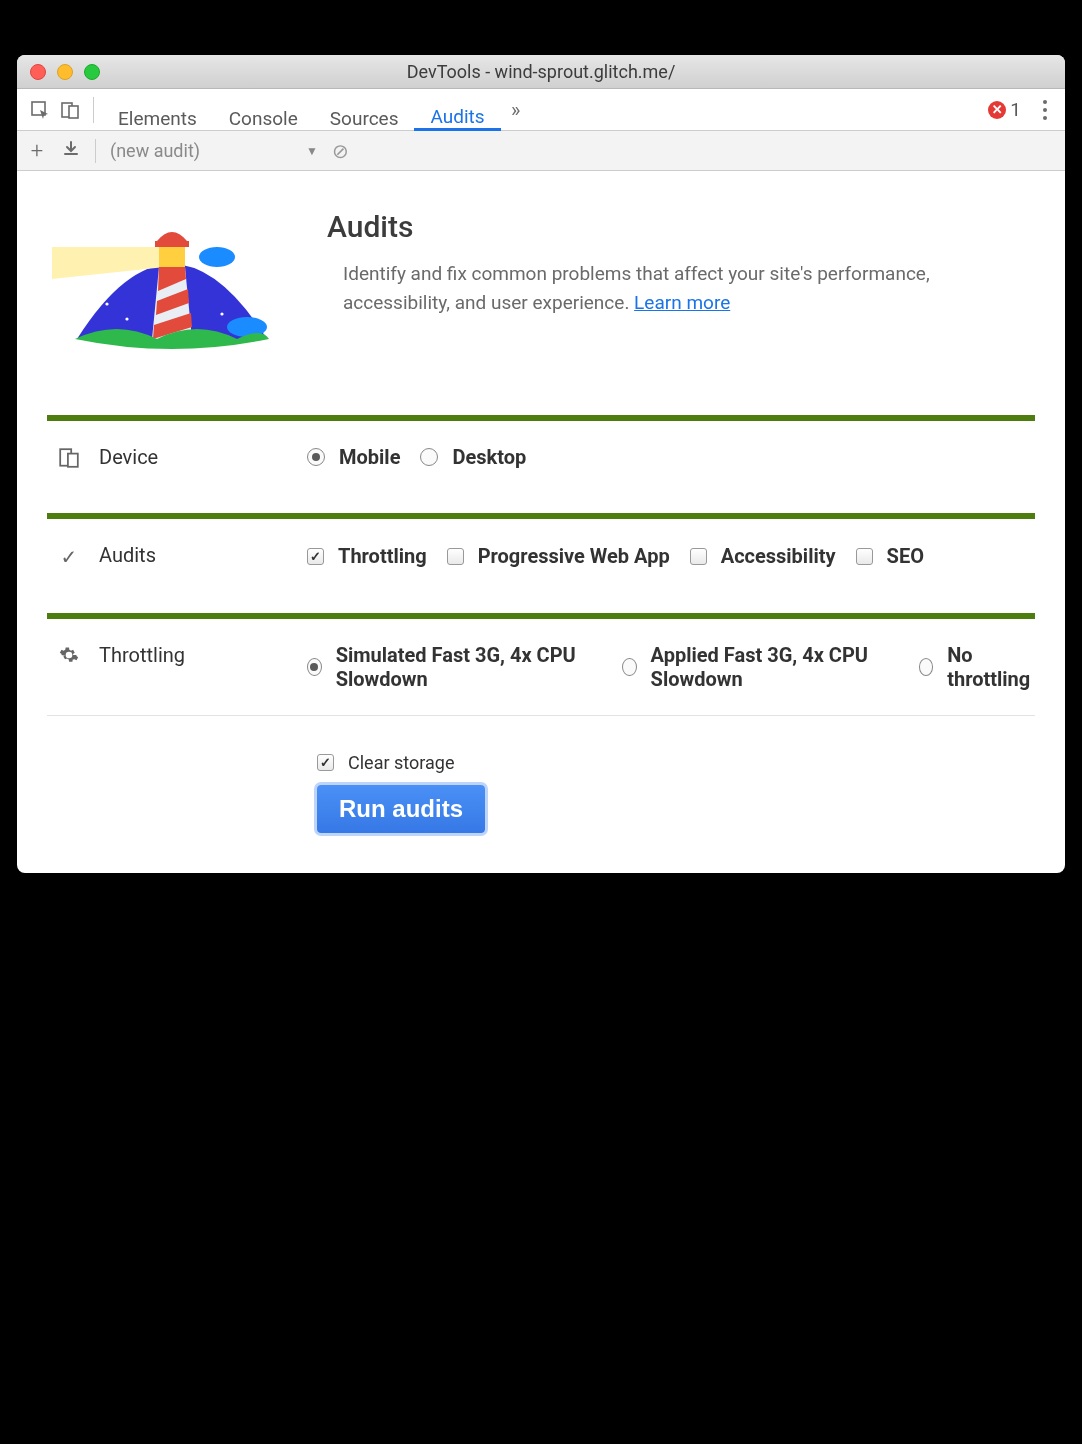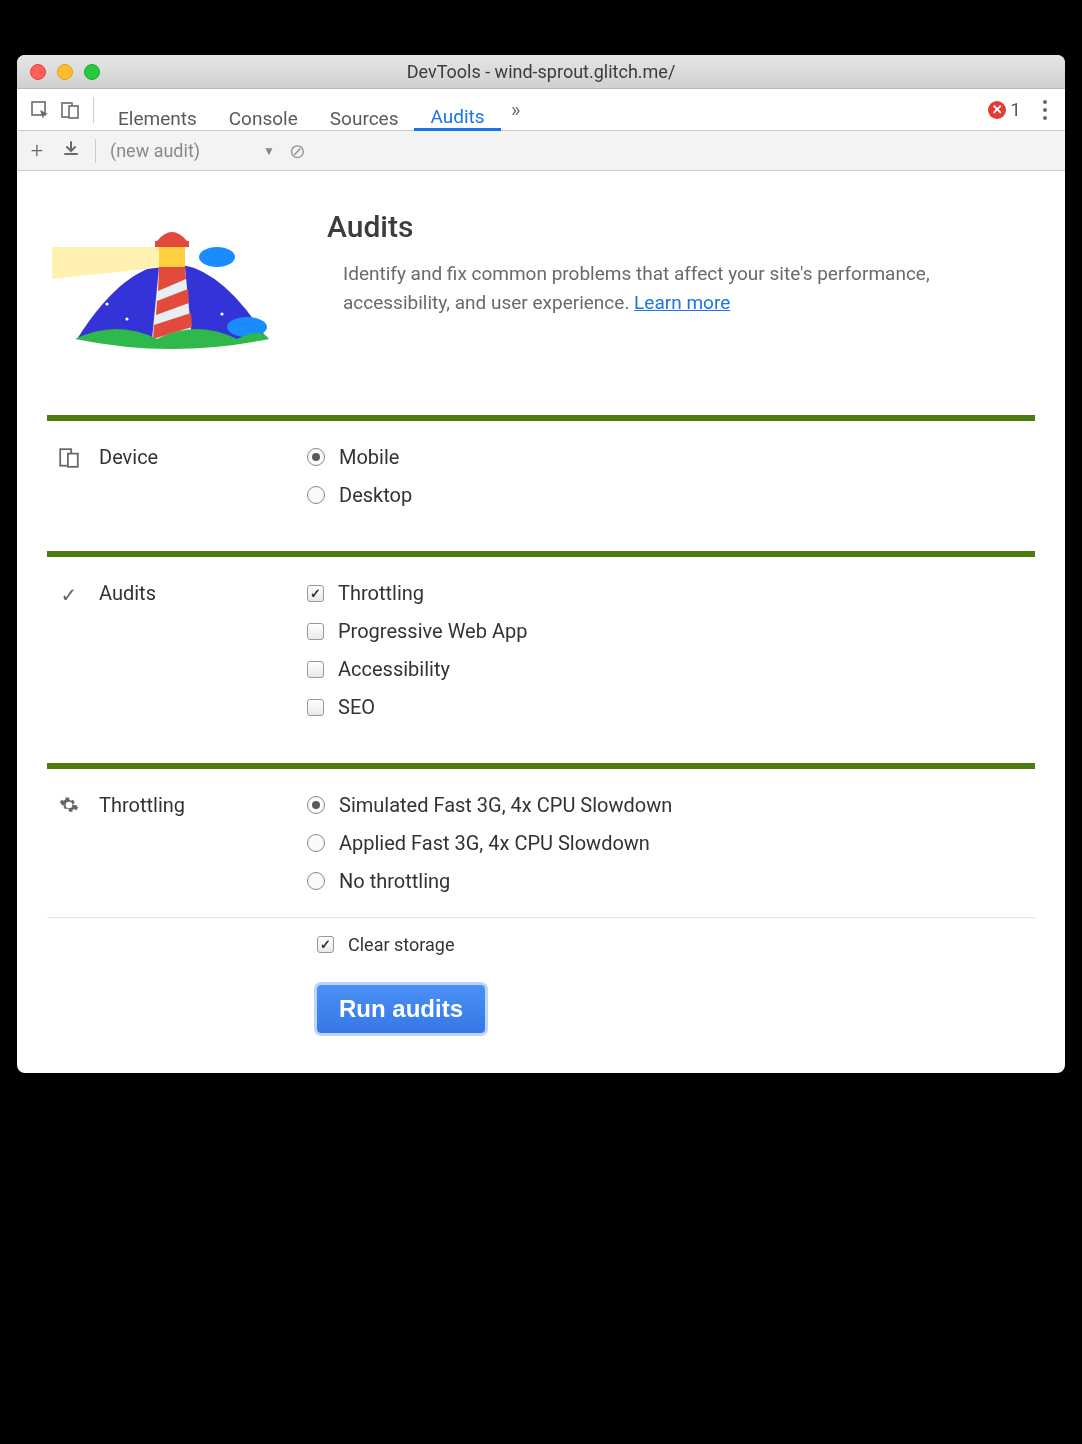--- a/index.html
+++ b/index.html
@@ -65,40 +65,40 @@
     background:#f3f3f3;
     display:flex;
     align-items:center;
     padding:0 10px;
     gap:14px;
     font-size:18px;
     color:#9a9a9a;
   }
   .tb-icon { color:#6b6b6b; width:20px; text-align:center;}
   .tb-sep  { width:1px; height:24px; background:#ccc;}
-  .tb-dd   { display:flex; align-items:center; gap:63px; color:#8a8a8a; }
+  .tb-dd   { display:flex; align-items:center; gap:106px; color:#8a8a8a; }
   .tb-caret { font-size:12px; color:#888;}
   .tb-clear { font-size:20px; color:#9a9a9a;}
   
   .main { padding:24px 30px 40px 30px; }
   .hero { display:flex; gap:30px; padding:14px 0 36px 0;}
   .hero-img { width:250px; height:150px; flex:none; position:relative;}
   .hero-text h1 { margin:0 0 12px 0; font-size:30px; font-weight:500; color:#3c3c3c;}
   .hero-text p  { margin:16px; font-size:19px; color:#6a6a6a; line-height:1.5;}
   .hero-text a  { color:#1a73e8; text-decoration:underline;}
   .section { border-top:6px solid #4d7c0f; display:flex; padding:24px 0;margin-top:20px;}
   .section .label { width:260px; display:flex; align-items:flex-start; gap:18px; font-size:20px; color:#333; padding-left:10px;}
   .section .label .licon { width:24px; display:flex; justify-content:center; color:#666; padding-top:2px;}
-  .opts { flex:1; display:flex; flex-direction:column; gap:14px; font-size:20px; color:#333;}
+  .opts { flex:1; display:flex; flex-direction:row; gap:20px; font-size:20px; color:#333;font-weight:bold;}
   .opt { display:flex; align-items:center; gap:14px;}
   .radio { width:18px; height:18px; border-radius:50%; border:1px solid #888; display:flex; align-items:center; justify-content:center; background:#fafafa;}
   .radio.sel::after{ content:""; width:8px; height:8px; border-radius:50%; background:#5a5a5a;}
   .cbx { width:17px; height:17px; border:1px solid #999; border-radius:3px; background:linear-gradient(#fff,#e9e9e9); display:flex; align-items:center; justify-content:center; font-size:13px; color:#333;}
   .cbx.checked::after{ content:"✓"; font-weight:700;}
-  .run-row { border-top:1px solid #e3e3e3; padding:16px 0 0 270px; display:flex; flex-direction:column; gap:30px; }
+  .run-row { border-top:1px solid #e3e3e3; padding:36px 0 0 270px; display:flex; flex-direction:column; gap:12px; }
   .run-btn { background:#3b82f6; background:linear-gradient(#4a90f6,#3678e6); color:#fff; font-size:24px; font-weight:600; padding:10px 22px; border:none; border-radius:4px; box-shadow:0 0 0 3px rgba(66,133,244,.35); align-self:flex-start;}
   
   .hero-img svg { width:100%; height:100%; }
 </style>
 </head>
 <body>
 
 <div class="window">
 
   <div class="titlebar">

